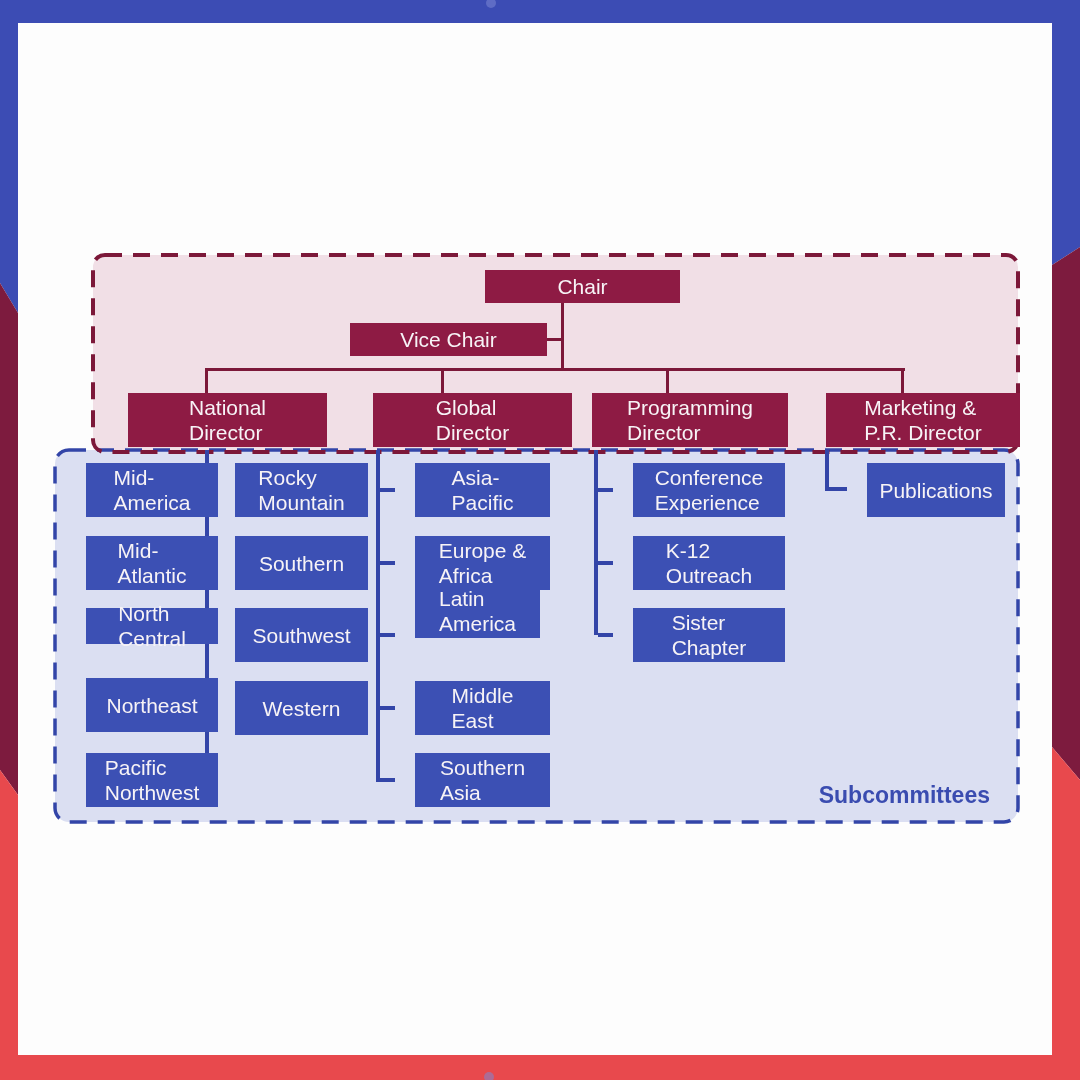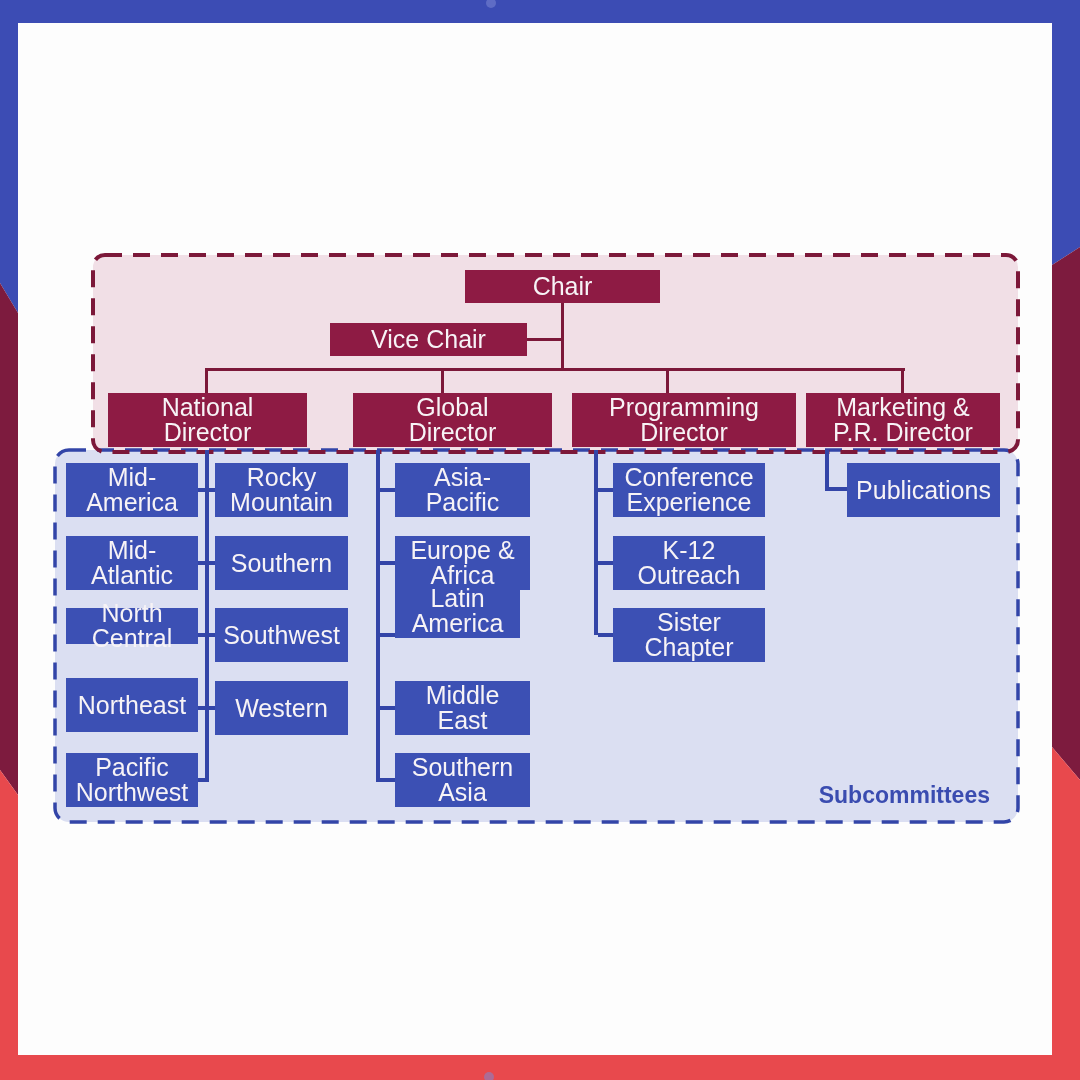--- a/index.html
+++ b/index.html
@@ -15,22 +15,23 @@
   .canvas{
     position:relative;width:1080px;height:1080px;overflow:hidden;
     font-family:"Liberation Sans", sans-serif;
   }
   .bg{position:absolute;left:0;top:0;width:1080px;height:1080px;}
   .vline,.hline{position:absolute;}
   .mline{background:var(--line-maroon);}
   .bline{background:var(--line-blue);}
   .mbox,.bbox{
     position:absolute;display:flex;align-items:center;justify-content:center;
-    color:var(--text-white);font-size:25px;line-height:25px;text-align:center;
+    color:var(--text-white);font-size:21px;line-height:25px;
     white-space:pre-line;
+    margin-left:20px;
   }
   .mbox{background:var(--node-maroon);}
   .bbox{background:var(--node-blue);}
   .zone-label{position:absolute;font-weight:bold;font-size:23px;text-align:right;}
   .exec-label{color:var(--label-maroon);}
   .sub-label{color:var(--label-blue);}
 </style>
 </head>
 <body>
 
@@ -78,21 +79,21 @@
 
   <div class="vline bline" style="left:825px;top:450px;width:4px;height:41px"></div>
   <div class="hline bline" style="left:829px;top:487px;width:18px;height:4px"></div>
 
   <div class="mbox" style="left:465px;top:270px;width:195px;height:33px">Chair</div>
   <div class="mbox" style="left:330px;top:323px;width:197px;height:33px">Vice Chair</div>
   <div class="mbox" style="left:108px;top:393px;width:199px;height:54px">National
 Director</div>
   <div class="mbox" style="left:353px;top:393px;width:199px;height:54px">Global
 Director</div>
-  <div class="mbox" style="left:572px;top:393px;width:224px;height:54px">Programming
+  <div class="mbox" style="left:572px;top:393px;width:196px;height:54px">Programming
 Director</div>
   <div class="mbox" style="left:806px;top:393px;width:194px;height:54px">Marketing &amp;
 P.R. Director</div>
 
   <div class="bbox" style="left:66px;top:463px;width:132px;height:54px">Mid-
 America</div>
   <div class="bbox" style="left:66px;top:536px;width:132px;height:54px">Mid-
 Atlantic</div>
   <div class="bbox" style="left:66px;top:608px;width:132px;height:36px">North
 Central</div>
@@ -117,17 +118,17 @@
   <div class="bbox" style="left:395px;top:753px;width:135px;height:54px">Southern
 Asia</div>
 
   <div class="bbox" style="left:613px;top:463px;width:152px;height:54px">Conference
 Experience</div>
   <div class="bbox" style="left:613px;top:536px;width:152px;height:54px">K-12
 Outreach</div>
   <div class="bbox" style="left:613px;top:608px;width:152px;height:54px">Sister
 Chapter</div>
 
-  <div class="bbox" style="left:847px;top:463px;width:153px;height:54px">Publications</div>
+  <div class="bbox" style="left:847px;top:463px;width:138px;height:54px">Publications</div>
 
   <div class="zone-label sub-label" style="left:700px;top:782px;width:290px">Subcommittees</div>
 
 </div>
 
 </body></html>

